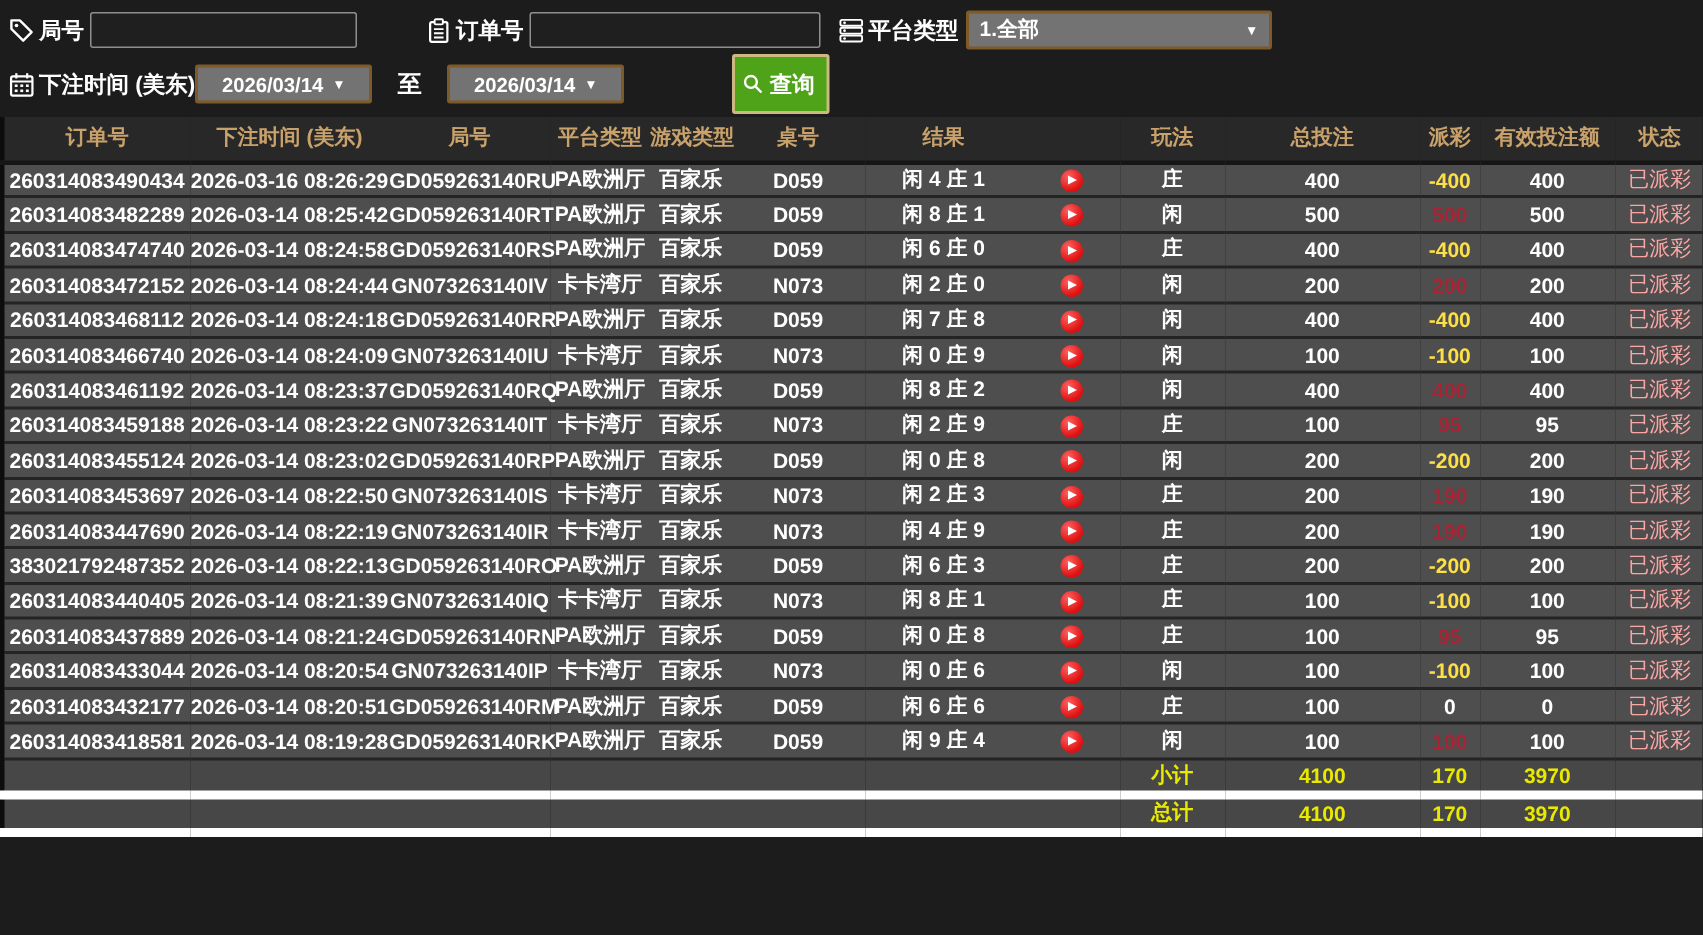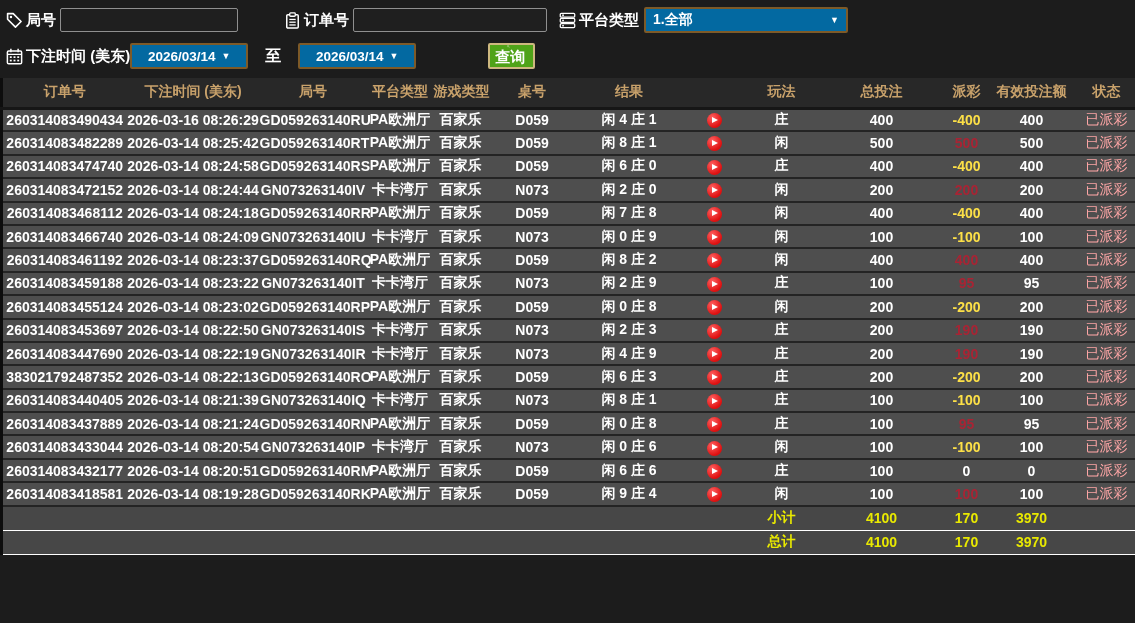--- a/index.html
+++ b/index.html
@@ -17,32 +17,32 @@
   .icn { display:inline-flex; width:17px; height:17px; margin:0 3px 0 6px; flex:0 0 auto; }
   .icn svg { width:100%; height:100%; }
   .txt-input {
     width:178px; height:24px; margin-left:4px;
     background:#1f1f1f; border:1px solid #8f8f8f; border-radius:2px;
     color:#fff; font-size:13px; padding:0 5px; outline:none;
   }
   .txt-input.order { width:194px; }
   .sel {
     display:flex; align-items:center; height:26px;
-    background:#0369a1; border:2px solid #7d5a28; border-radius:2px;
+    background:#737373; border:2px solid #7d5a28; border-radius:2px;
     font-size:14px; font-weight:700; color:#fff; cursor:pointer;
     padding:0 7px; white-space:nowrap;
   }
   .sel .chev { font-size:9px; margin-left:6px; color:#fff; }
   .sel.platform { width:204px; margin-left:5px; justify-content:space-between; }
   .sel.date { width:118px; margin-left:0; justify-content:center; font-size:13.5px; }
   .to-label { font-size:16px; font-weight:700; margin:0 17px; }
   .search-btn {
-    display:flex; align-items:center; height:26px; padding:0 8px 0 5px;
+    display:flex; align-items:center; height:40px; padding:0 8px 0 5px;
     background:#4fa318; border:2px solid #cdb87f; border-radius:2px;
-    color:#fff; font-size:15px; font-weight:700; cursor:pointer; white-space:nowrap;flex-direction:column;
+    color:#fff; font-size:15px; font-weight:700; cursor:pointer; white-space:nowrap;
   }
   .search-btn svg { width:15px; height:15px; margin-right:3px; }
   .ml-clip { margin-left:46px; }
   .ml-plat { margin-left:12px; }
   .ml-date1 { margin-left:36px; }
   .ml-search { margin-left:72px; }
   
   table { width:1135px; border-collapse:collapse; table-layout:fixed; border-left:3px solid #0d0d0d; }
   th {
     height:30px; background:#282828; color:#c9a26b;
@@ -50,21 +50,21 @@
     border-bottom:3px solid #161616; white-space:nowrap; overflow:visible;
   }
   td {
     height:23.4px; background:#4e4e4e; color:#fff;
     font-size:14px; font-weight:600; text-align:center;
     border-bottom:2px solid #242424; white-space:nowrap; overflow:visible;
     padding:0;
   }
   tr.summary td {
     background:#474747; color:#e9e900; font-weight:700;
-    border-top:1px solid #9b9b9b; border-bottom:1px solid #ffffff;
+    border-top:1px solid #9b9b9b; border-bottom:6px solid #ffffff;
     height:24.5px;
   }
   td.pay-pos { color:#a82434; }
   td.pay-neg { color:#fde047; }
   td.pay-zero { color:#fff; }
   td.status { color:#fca5a5; font-weight:400; }
   .play-icon {
     display:inline-block; width:15px; height:15px; border-radius:50%;
     background:radial-gradient(circle at 35% 30%, #ff6060, #de0f0f 70%);
     position:relative; vertical-align:middle; cursor:pointer;

